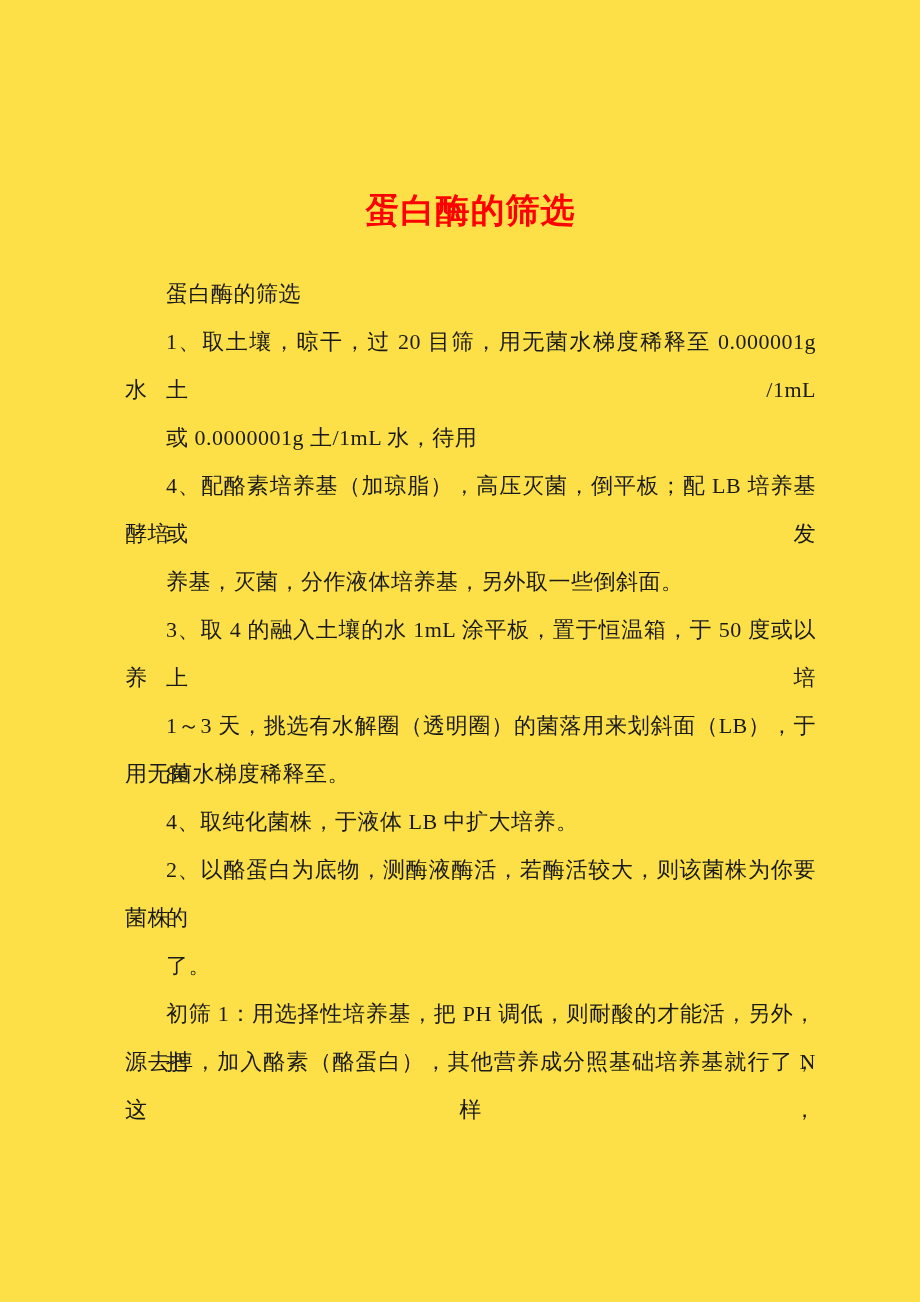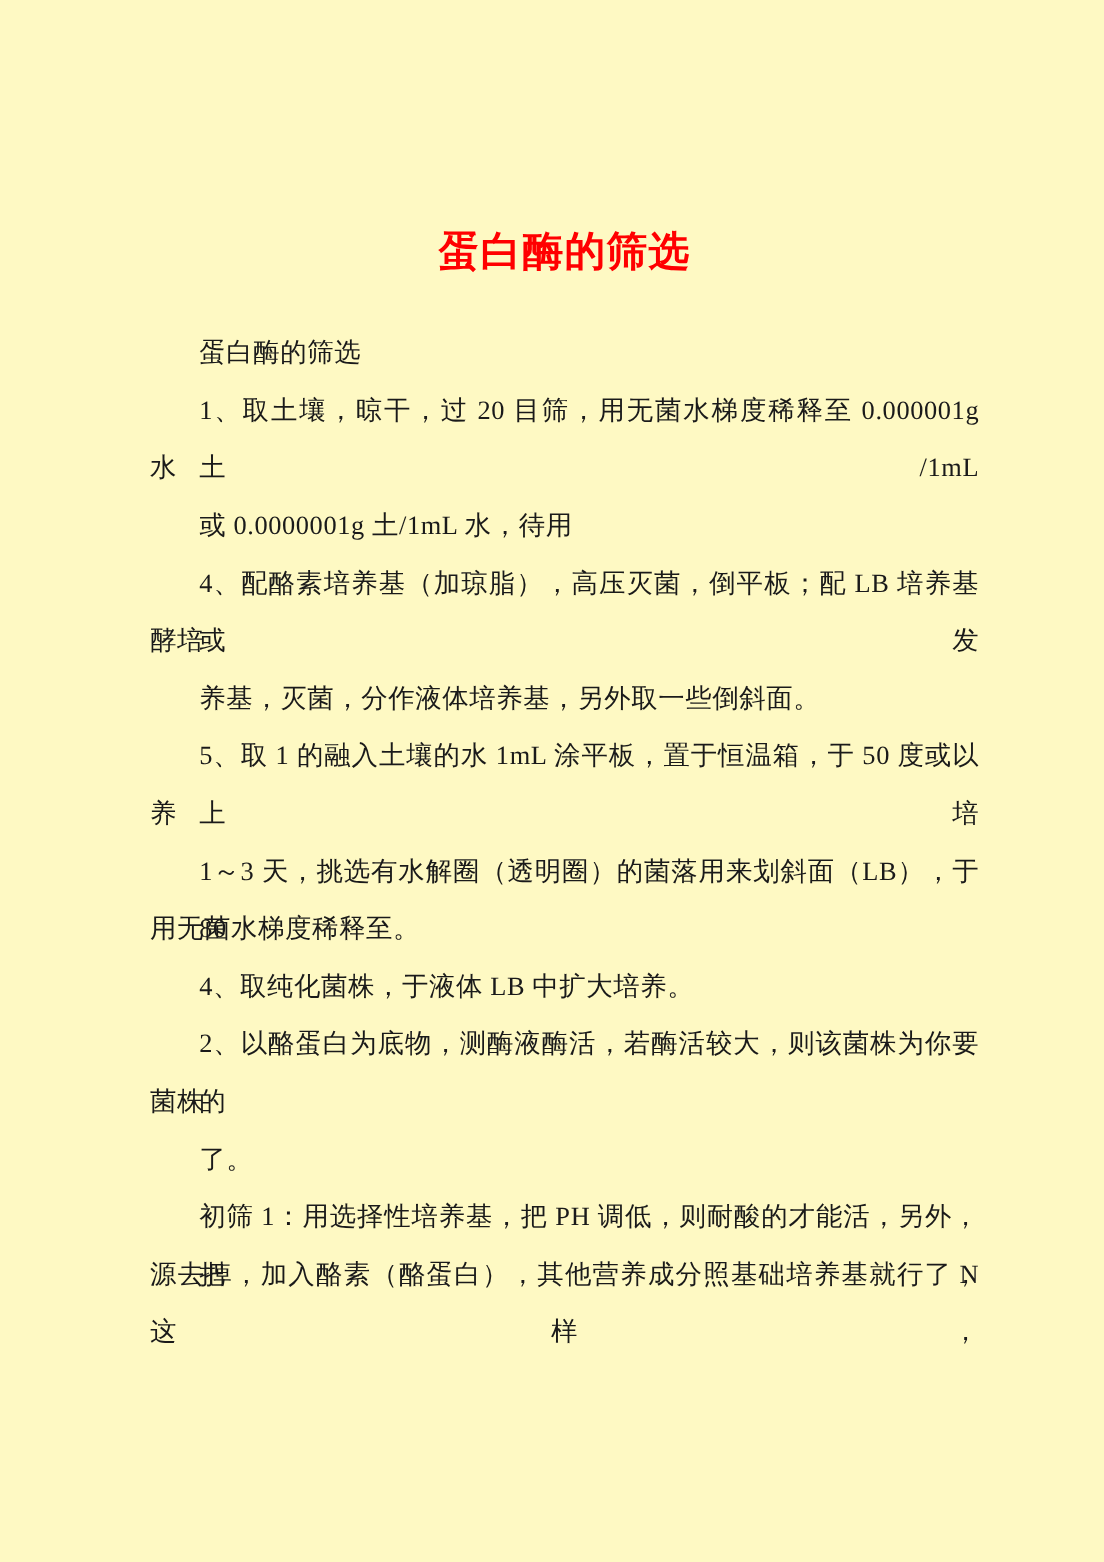--- a/index.html
+++ b/index.html
@@ -45,31 +45,31 @@
     padding-left: 41px;
   }
   .doc-line.fill {
     text-align: justify;
     text-align-last: justify;
   }
 </style>
 </head>
 <body>
 
-<div class="page" style="background: #fef9c3;">
+<div class="page" style="background: #fde047;">
   <div class="doc-title" style="color: rgb(255, 0, 0);">蛋白酶的筛选</div>
   <div class="body-text" style="color: rgb(26, 26, 26);">
       <div class="doc-line indent">蛋白酶的筛选</div>
       <div class="doc-line indent fill">1、取土壤，晾干，过 20 目筛，用无菌水梯度稀释至 0.000001g 土/1mL</div>
       <div class="doc-line">水</div>
       <div class="doc-line indent">或 0.0000001g 土/1mL 水，待用</div>
       <div class="doc-line indent fill">4、配酪素培养基（加琼脂），高压灭菌，倒平板；配 LB 培养基或发</div>
       <div class="doc-line">酵培</div>
       <div class="doc-line indent">养基，灭菌，分作液体培养基，另外取一些倒斜面。</div>
-      <div class="doc-line indent fill">5、取 1 的融入土壤的水 1mL 涂平板，置于恒温箱，于 50 度或以上培</div>
+      <div class="doc-line indent fill">3、取 4 的融入土壤的水 1mL 涂平板，置于恒温箱，于 50 度或以上培</div>
       <div class="doc-line">养</div>
       <div class="doc-line indent fill">1～3 天，挑选有水解圈（透明圈）的菌落用来划斜面（LB），于 80</div>
       <div class="doc-line">用无菌水梯度稀释至。</div>
       <div class="doc-line indent">4、取纯化菌株，于液体 LB 中扩大培养。</div>
       <div class="doc-line indent fill">2、以酪蛋白为底物，测酶液酶活，若酶活较大，则该菌株为你要的</div>
       <div class="doc-line">菌株</div>
       <div class="doc-line indent">了。</div>
       <div class="doc-line indent fill">初筛 1：用选择性培养基，把 PH 调低，则耐酸的才能活，另外，把 N</div>
       <div class="doc-line fill">源去掉，加入酪素（酪蛋白），其他营养成分照基础培养基就行了，这样，</div>
     </div>

